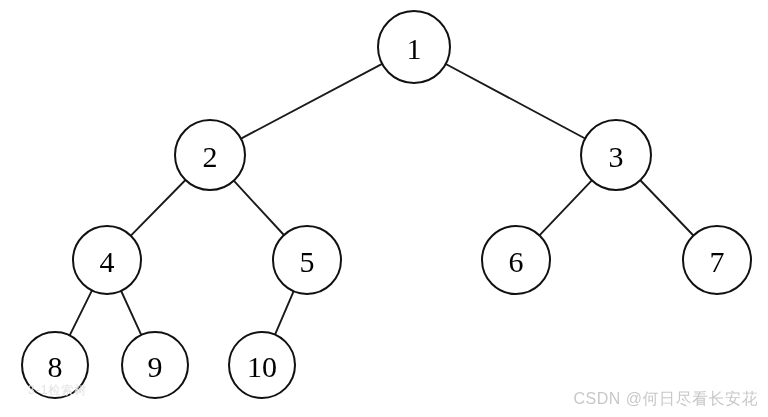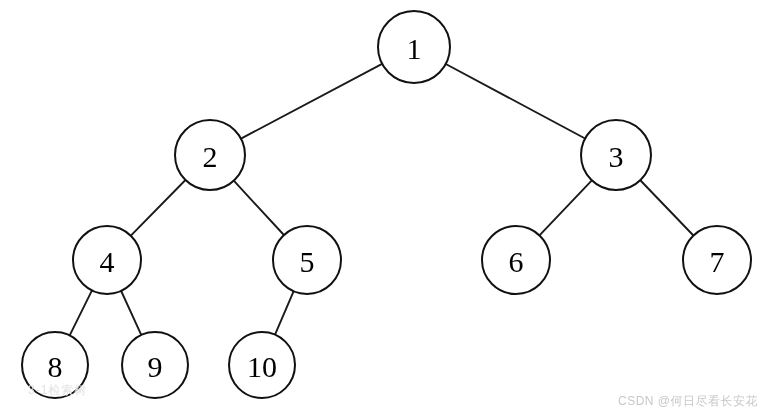--- a/index.html
+++ b/index.html
@@ -44,21 +44,21 @@
     text-anchor: middle;
     dominant-baseline: central;
     font-size: 30px;
   }
   .watermark-csdn {
     position: absolute;
     right: 10px;
     bottom: 7px;
     color: #c8c8c8;
     font-family: "Liberation Sans", sans-serif;
-    font-size: 12px;
+    font-size: 16px;
     letter-spacing: 0.5px;
     white-space: nowrap;
     user-select: none;
   }
   .watermark-faint {
     position: absolute;
     left: 28px;
     bottom: 18px;
     color: #e2e2e2;
     font-family: "Liberation Sans", sans-serif;

